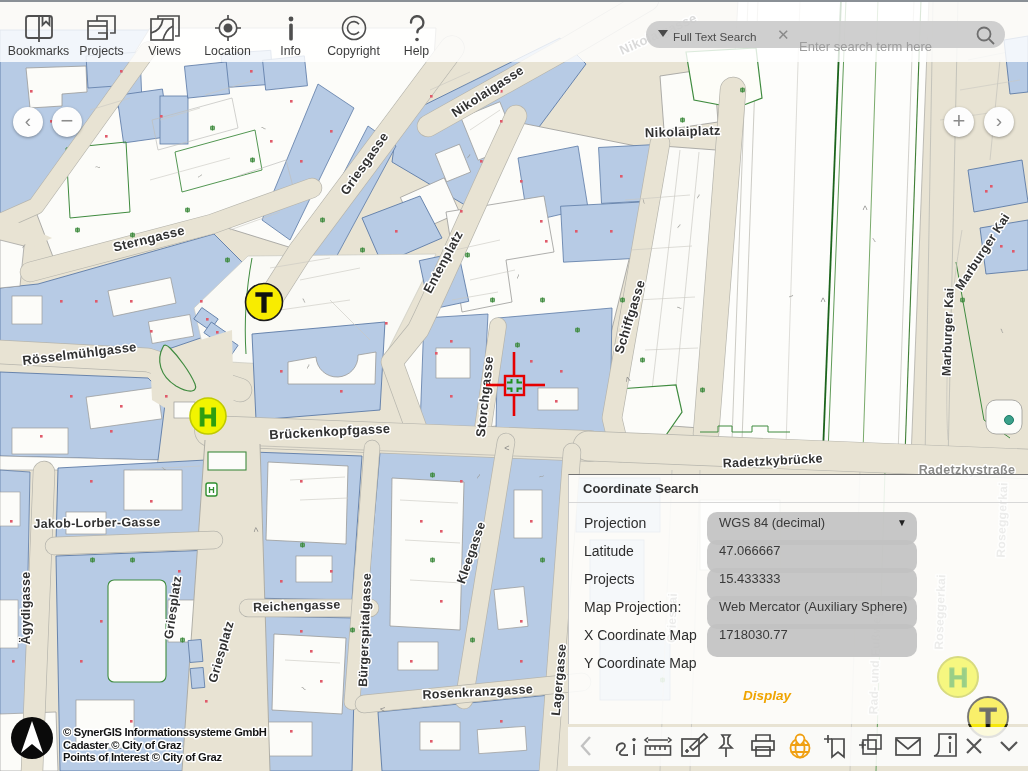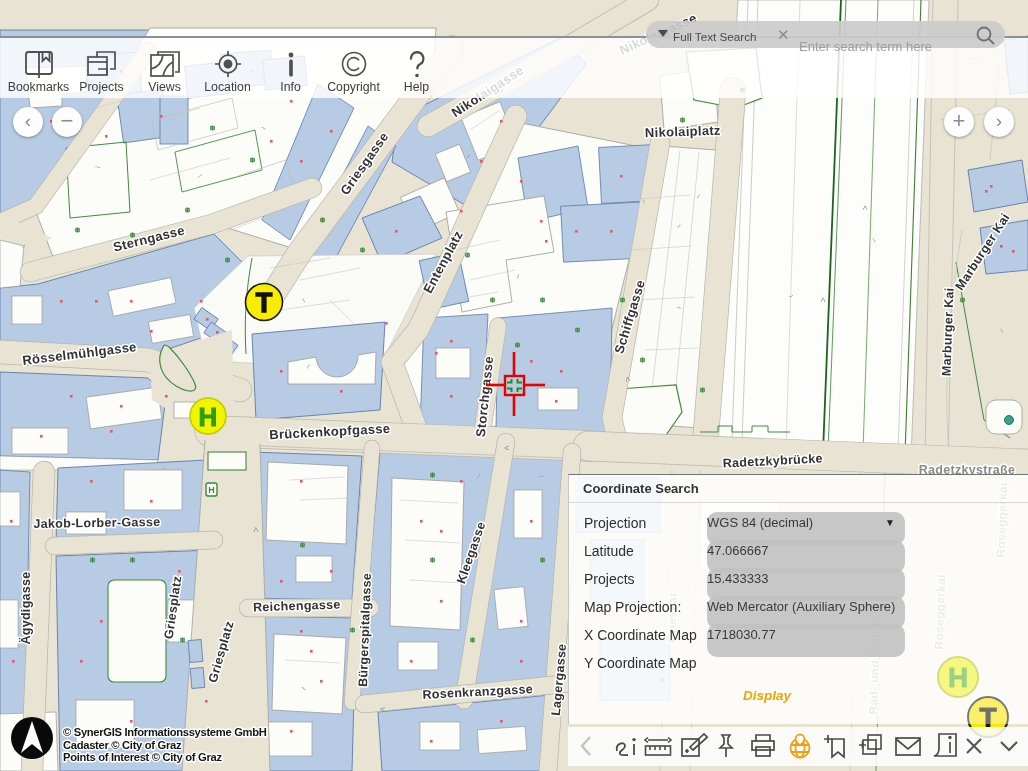--- a/index.html
+++ b/index.html
@@ -1,19 +1,19 @@
 <!DOCTYPE html>
 <html><head><meta charset="utf-8">
 <style>
 html,body{margin:0;padding:0;width:1028px;height:771px;overflow:hidden;
  font-family:"Liberation Sans", sans-serif;}
 #stage{position:relative;width:1028px;height:771px;background:#e8e3d3;}
 #mapsvg{position:absolute;left:0;top:0;}
 #topbar{position:absolute;left:0;top:0;width:1028px;height:62px;
- background:rgba(255,255,255,0.82);border-top:2px solid #8a9096;box-sizing:border-box;margin-top:36px;}
+ background:rgba(255,255,255,0.82);border-top:2px solid #8a9096;box-sizing:border-box;}
 .tgrp{display:inline-block;text-align:center;margin-top:12px;width:63px;vertical-align:top;}
 .tgrp svg{display:block;margin:0 auto;}
 .tgrp:first-child{margin-left:7px;}
 .tlab{font-size:12.3px;color:#3d3d3d;margin-top:2px;}
 #search{position:absolute;left:646px;top:21px;width:359px;height:27px;border-radius:14px;
  background:rgba(203,203,203,0.92);}
 #search .caret{position:absolute;left:12px;top:9px;width:0;height:0;
  border-left:5px solid transparent;border-right:5px solid transparent;border-top:7px solid #4a4a4a;}
 #search .ftext{position:absolute;left:27px;top:9px;font-size:11.7px;color:#4c4c4c;}
 #search .clr{position:absolute;left:131px;top:5px;font-size:15px;color:#8a8a8a;}
@@ -22,21 +22,21 @@
 .navbtn{position:absolute;width:30px;height:30px;border-radius:50%;background:#fdfdfd;
  box-shadow:0 1px 3px rgba(0,0,0,0.35);text-align:center;line-height:28px;
  font-size:19px;color:#8c8c8c;}
 #panel{position:absolute;left:568px;top:474px;width:460px;height:250px;
  background:rgba(254,254,253,0.88);border-left:1px solid #c6c6c6;border-top:1px solid #737373;box-sizing:border-box;}
 #panel h3{margin:0;padding:6px 0 6px 14px;font-size:13px;color:#333;
  border-bottom:1px solid #d8d8d8;font-weight:bold;}
 .prow{position:relative;height:28px;}
 .plab{position:absolute;left:15px;top:7px;font-size:14px;color:#2e2e2e;}
 .pfield{position:absolute;left:138px;top:3.5px;width:198px;height:33px;border-radius:10px;
- background:rgba(193,193,193,0.9);font-size:13px;color:#3a3a3a;line-height:21px;padding-left:0;}
+ background:rgba(193,193,193,0.9);font-size:13px;color:#3a3a3a;line-height:21px;padding-left:12px;}
 .pfield .dd{position:absolute;right:10px;top:0;font-size:10px;color:#222;}
 #prows{margin-top:5px;}
 #display{width:396px;text-align:center;margin-top:12px;font-size:13.5px;font-weight:bold;color:#efa400;font-style:italic;}
 #botbar{position:absolute;left:568px;top:727px;width:460px;height:39px;
  background:rgba(253,253,253,0.87);}
 .bic{position:absolute;top:4px;}
 </style></head>
 <body>
 <div id="stage">
 

